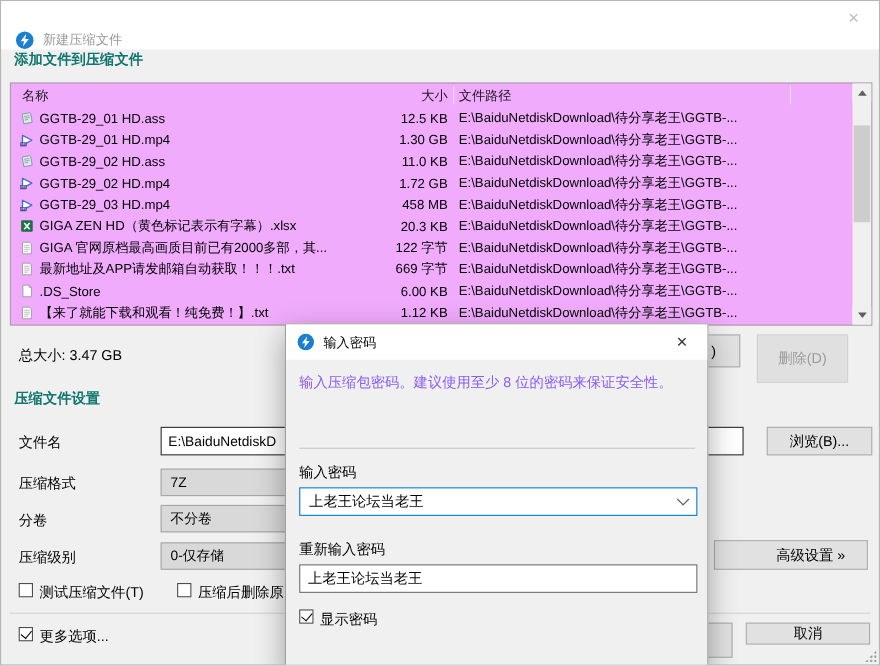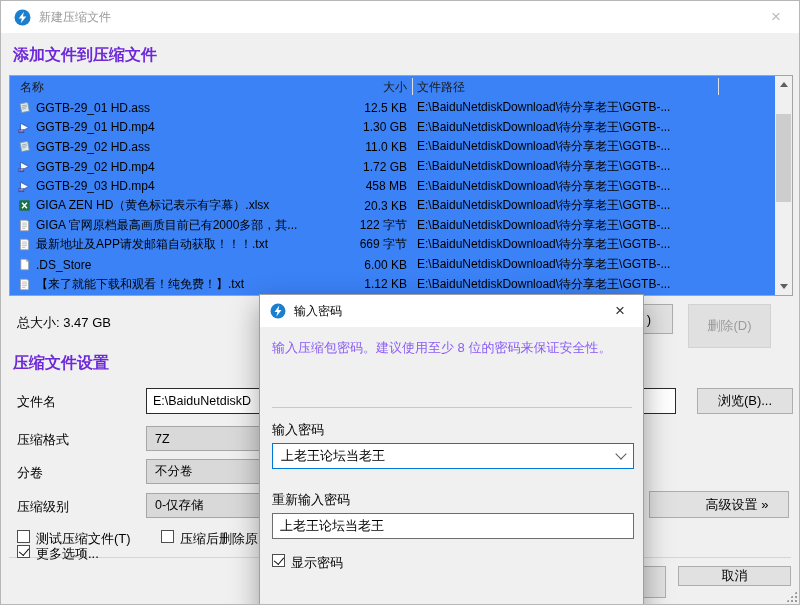--- a/index.html
+++ b/index.html
@@ -1,28 +1,28 @@
 <!DOCTYPE html>
 <html><head>
 <meta charset="utf-8">
 <style>
   html,body{margin:0;padding:0;background:#cfcfcf;}
   #app{position:relative;width:800px;height:605px;background:#f0f0f0;border:1px solid #b6b6b6;
        box-sizing:border-box;overflow:hidden;font-family:"Liberation Sans",sans-serif;font-size:12px;color:#000;}
 
   
-  .titlebar{position:absolute;left:0;top:0;right:0;height:32px;background:#ffffff;display:flex;align-items:center;padding-left:13px;}
+  .titlebar{position:absolute;left:0;top:0;right:0;height:44px;background:#ffffff;display:flex;align-items:flex-end;padding-left:13px;}
   .title-text{margin-left:8px;color:#9a9a9a;font-size:12px;}
   .win-close{position:absolute;right:0;top:0;width:46px;height:32px;display:flex;align-items:center;justify-content:center;
              color:#bdbdbd;font-size:17px;cursor:default;}
 
-  .sec-header{position:absolute;left:12px;font-weight:bold;font-size:16px;color:#6d28d9;font-family:Liberation Mono, monospace;}
-
-  
-  .file-list{position:absolute;left:8px;top:74px;width:784px;height:221px;background:#3b82f6;border:1px solid #a3a3a3;box-sizing:border-box;}
+  .sec-header{position:absolute;left:12px;font-weight:bold;font-size:13px;color:#0f766e;font-family:Liberation Mono, monospace;}
+
+  
+  .file-list{position:absolute;left:8px;top:74px;width:784px;height:221px;background:#f0abfc;border:1px solid #a3a3a3;box-sizing:border-box;}
   .fl-header{position:relative;height:22px;display:grid;grid-template-columns:330px 67px 10px 1fr;align-items:center;color:#1a1a1a;}
   .fl-header .hc-name{padding-left:10px;}
   .fl-header .hc-size{text-align:right;}
   .fl-header .hc-path{padding-left:0;}
   .hsep{position:absolute;top:2px;width:1px;height:17px;background:#e0e0e0;}
   .hsep1{left:402px;} .hsep2{left:708px;}
   .fl-rows{position:absolute;left:0;top:22px;right:17px;bottom:0;overflow:hidden;}
   .fl-row{display:grid;grid-template-columns:18px 304px 67px 10px 1fr;height:19.6px;align-items:center;
           padding-left:8px;white-space:nowrap;}
   .fl-row .ic{display:flex;align-items:center;}
@@ -302,21 +302,21 @@
     <span class="cb"></span>
     <span>测试压缩文件(T)</span>
   </div>
   <div class="cbrow" style="left:160px;top:529px;">
     <span class="cb"></span>
     <span>压缩后删除原</span>
   </div>
 
   <div class="divider"></div>
 
-  <div class="cbrow" style="left:16px;top:544px;">
+  <div class="cbrow" style="left:16px;top:569px;">
     <span class="cb checked"></span>
     <span>更多选项...</span>
   </div>
 
   <div class="btn" id="btn-ok-partial"></div>
   <div class="btn" id="btn-cancel">取消</div>
   <div class="grip"></div>
 
   <div class="dialog">
     <div class="dlg-titlebar">

